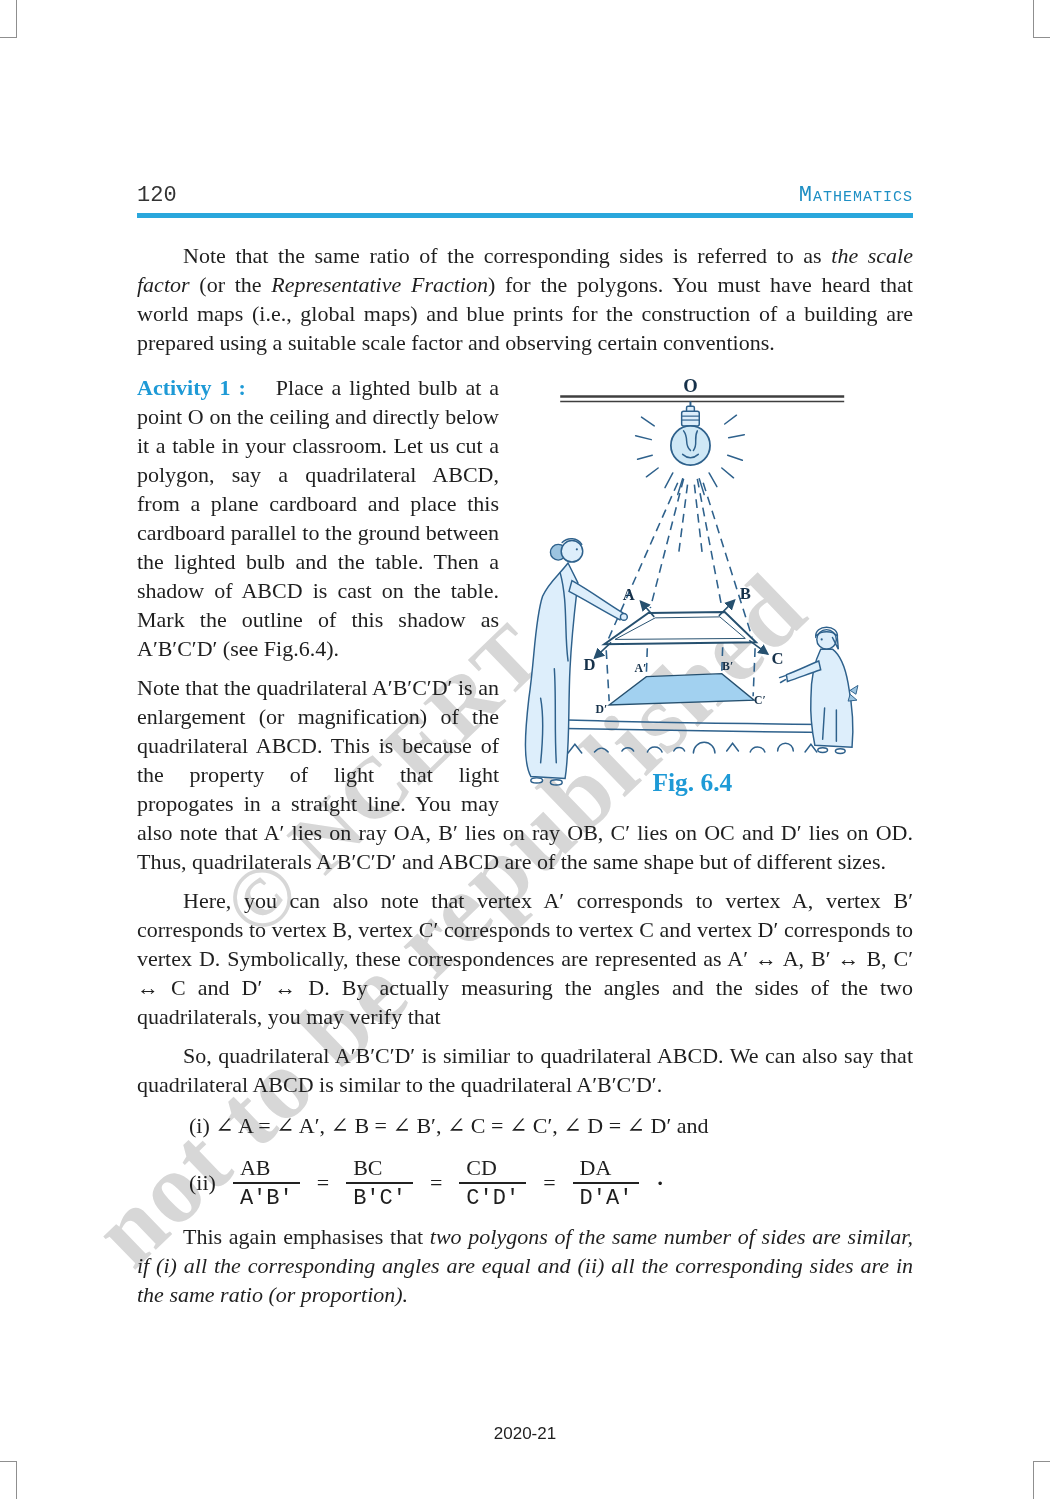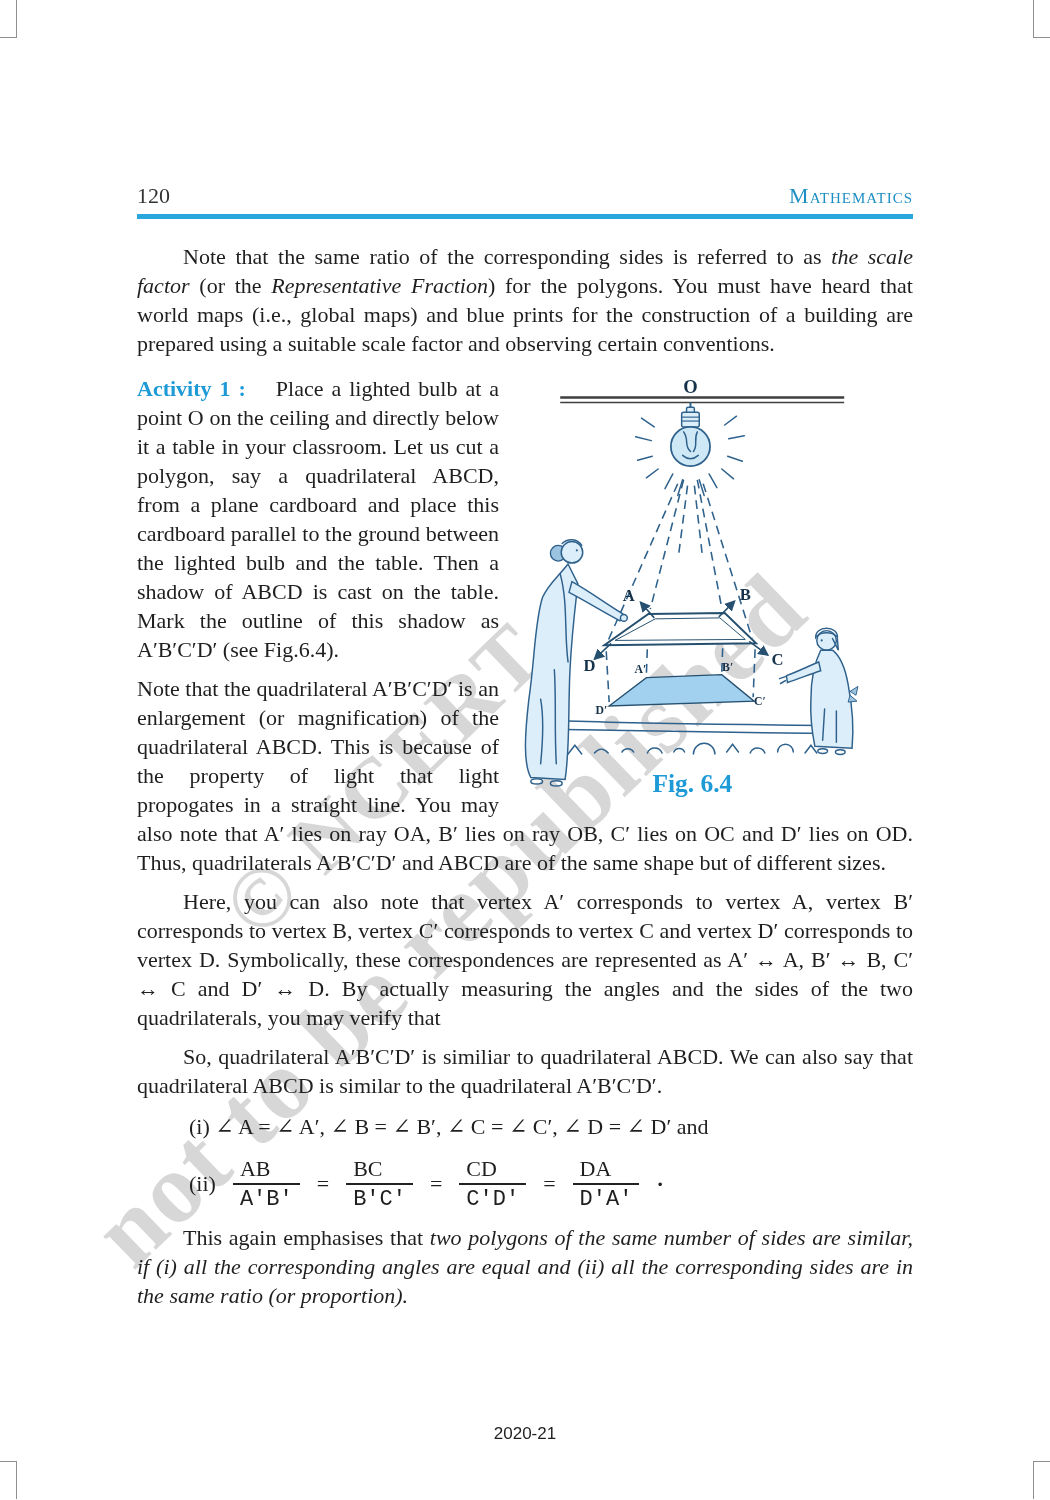--- a/index.html
+++ b/index.html
@@ -19,21 +19,21 @@
   
   .wm { position:absolute; color:#d7d7d7; font-family:"Liberation Serif","DejaVu Serif",serif;
         white-space:nowrap; z-index:0; font-weight:bold; }
   .wm1 { left:238px; top:870px; font-size:86px; letter-spacing:3px;
          transform:rotate(-44deg); transform-origin:left center; }
   .wm2 { left:110px; top:1190px; font-size:100px; letter-spacing:2px;
          transform:rotate(-44deg); transform-origin:left center; }
 
   .content { position:absolute; left:137px; top:183px; width:776px; z-index:1; }
 
-  .pagehead { display:flex; justify-content:space-between; align-items:flex-end; }
+  .pagehead { display:flex; justify-content:space-between; align-items:flex-end;font-family:Liberation Mono, monospace; }
   .pagenum { font-size:22px; color:#333333; }
   .booktitle { font-size:22px; color:#1e8fc4; font-variant:small-caps; letter-spacing:1px; }
   .rule { height:5px; background:#2aa7dc; margin-top:5px; }
 
   p.body { font-size:22px; line-height:29px; text-align:justify; }
   .indent { text-indent:46px; }
   .mt1 { margin-top:23px; }
   .mt2 { margin-top:10px; }
   .mt3 { margin-top:16px; }
   em { font-style:italic; }

